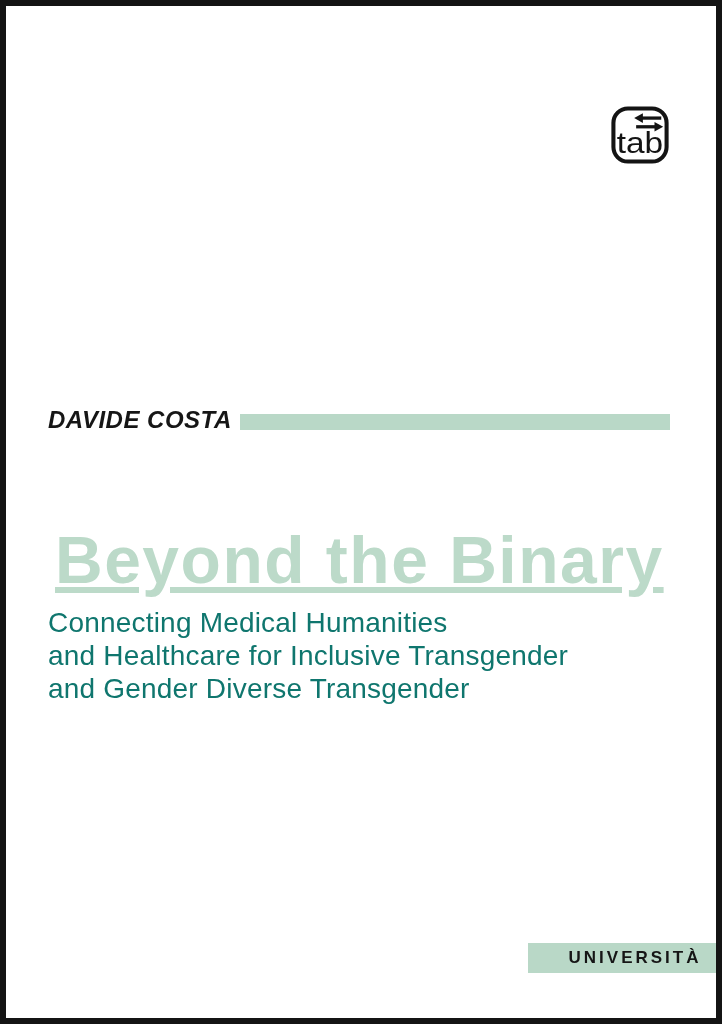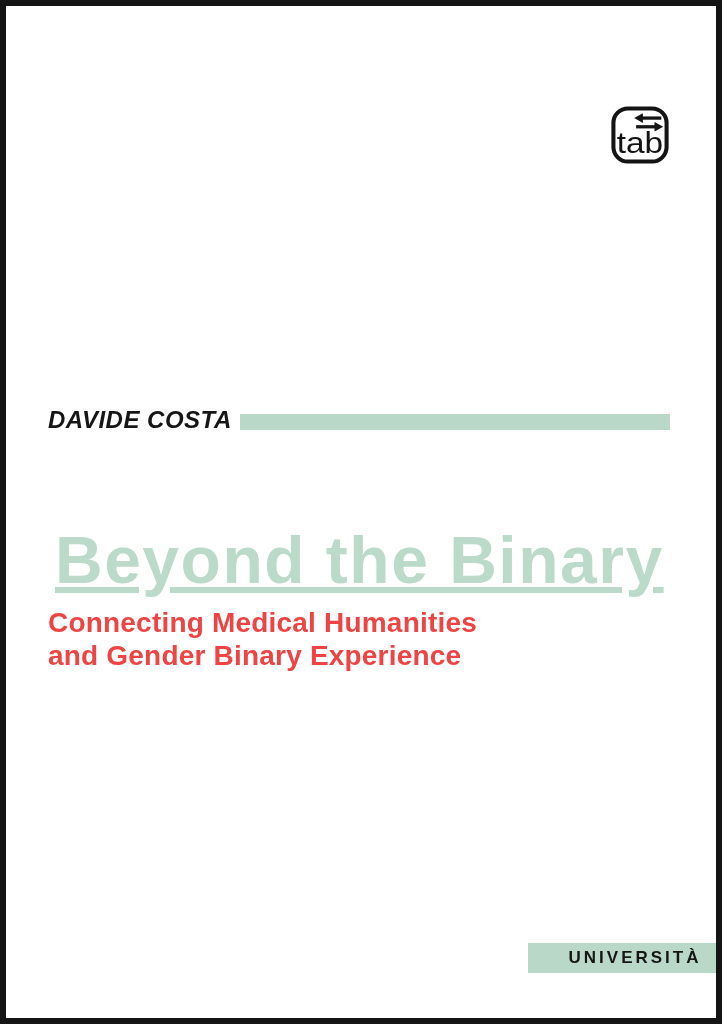--- a/index.html
+++ b/index.html
@@ -42,22 +42,22 @@
     position:absolute;left:55px;top:524px;
     font-size:66px;font-weight:600;
     letter-spacing:1.5px;
     color:var(--title-color,#bcdac9);
     line-height:72px;
     white-space:nowrap;
   }
   
   .book-subtitle{
     position:absolute;left:48px;top:606px;
-    font-size:28px;font-weight:700;
-    color:#ef4444;
+    font-size:28px;font-weight:400;
+    color:#0f766e;
     line-height:33px;
     letter-spacing:0.2px;
   }
   .book-subtitle .line{display:block;}
   
   .imprint-bar{
     position:absolute;left:500px;top:943px;
     width:222px;height:30px;
     background:var(--accent,#b9d8c7);
     display:flex;align-items:center;justify-content:center;margin-left:28px;
@@ -94,20 +94,21 @@
     </svg>
   </div>
 
   <div class="author-name">DAVIDE COSTA</div>
   <div class="author-bar"></div>
 
   <h1 class="book-title" style="margin:0;text-decoration:underline;">Beyond the Binary</h1>
 
   <div class="book-subtitle">
     <span class="line">Connecting Medical Humanities</span>
-    <span class="line">and Gender Binary Experience</span>
+    <span class="line">and Healthcare for Inclusive Transgender</span>
+    <span class="line">and Gender Diverse Transgender</span>
   </div>
 
   <div class="imprint-bar">
     <span class="imprint-label">UNIVERSITÀ</span>
   </div>
 
 </div>
 
 </body></html>

